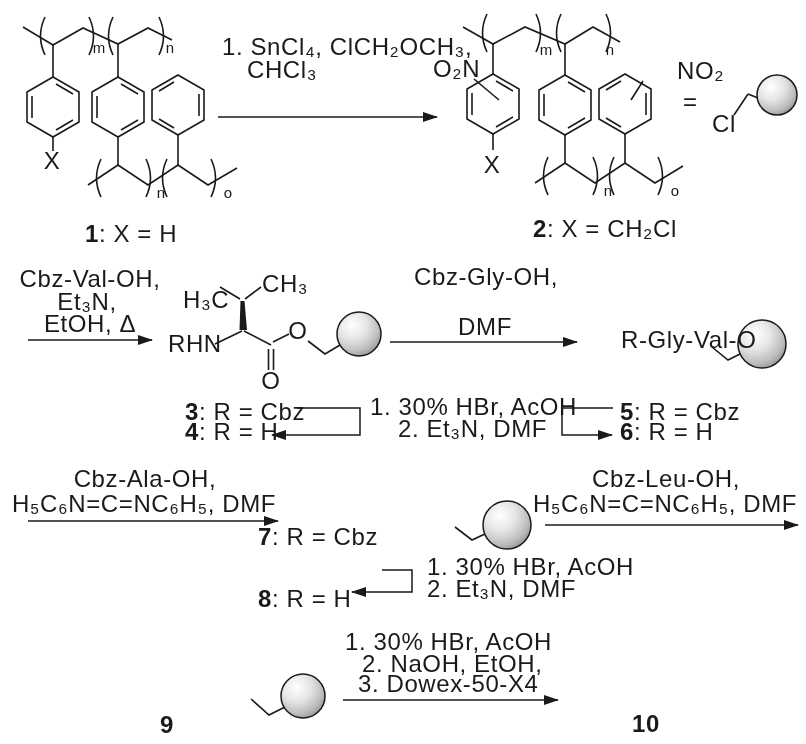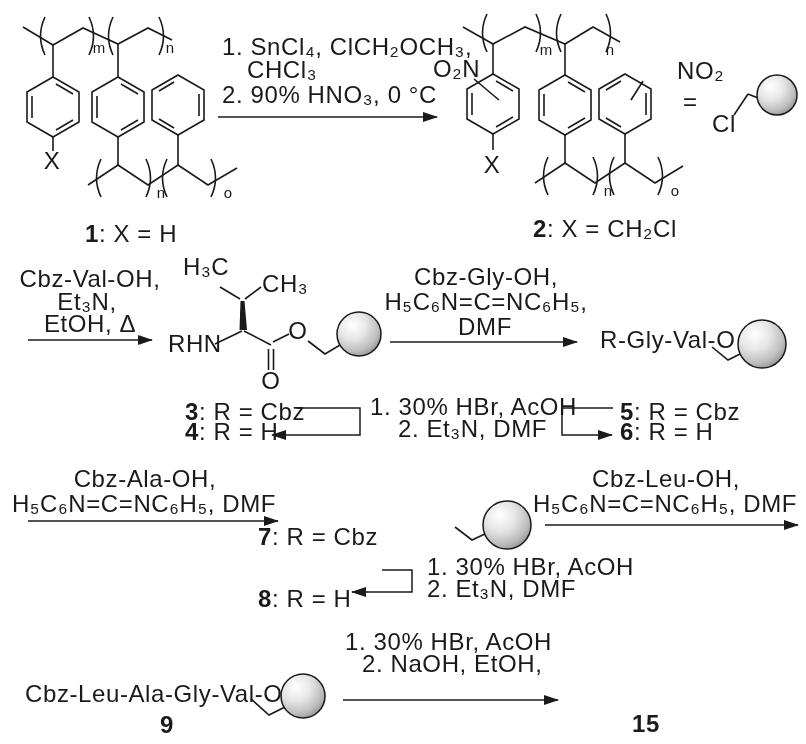--- a/index.html
+++ b/index.html
@@ -131,21 +131,20 @@
       <line x1="545" y1="525" x2="798" y2="525" marker-end="url(#ah)"></line>
       <line x1="343" y1="700" x2="558" y2="700" marker-end="url(#ah)"></line>
       <path d="M297,408 L360,408 L360,435 L272,435" marker-end="url(#ah)"></path>
       <path d="M613,408 L562,408 L562,435 L612,435" marker-end="url(#ah)"></path>
       <path d="M382,570 L412,570 L412,592 L352,592" marker-end="url(#ah)"></path>
     </g>
   </svg>
 
   <div class="t" style="left:222px;top:38px">1. SnCl₄, ClCH₂OCH₃,</div>
   <div class="t" style="left:247px;top:61px">CHCl₃</div>
-  <div class="t" style="left:222px;top:86px">2. 90% HNO₃, 0 °C</div>
 
   <div class="t sm ctr" style="left:99px;top:40px">m</div>
   <div class="t sm ctr" style="left:170px;top:40px">n</div>
   <div class="t sm ctr" style="left:161px;top:185px">n</div>
   <div class="t sm ctr" style="left:228px;top:185px">o</div>
   <div class="t ctr" style="left:52px;top:152px">X</div>
 
   <div class="t" style="left:85px;top:225px">
     <span class="b">1</span><span>: X = H</span>
   </div>
@@ -162,21 +161,21 @@
     <span class="b">2</span><span>: X = CH₂Cl</span>
   </div>
 
   <div class="t" style="left:683px;top:93px">=</div>
   <div class="t" style="left:712px;top:115px">Cl</div>
 
   <div class="t ctr" style="left:90px;top:270px">Cbz-Val-OH,</div>
   <div class="t ctr" style="left:87px;top:293px">Et₃N,</div>
   <div class="t ctr" style="left:90px;top:315px">EtOH, Δ</div>
 
-  <div class="t" style="left:183px;top:258px">H₃C</div>
+  <div class="t" style="left:183px;top:291px">H₃C</div>
   <div class="t" style="left:262px;top:275px">CH₃</div>
   <div class="t" style="left:168px;top:335px">RHN</div>
   <div class="t ctr" style="left:298px;top:322px">O</div>
   <div class="t ctr" style="left:271px;top:372px">O</div>
 
   <div class="t" style="left:185px;top:403px">
     <span class="b">3</span><span>: R = Cbz</span>
   </div>
   <div class="t" style="left:185px;top:423px">
     <span class="b">4</span><span>: R = H</span>
@@ -186,43 +185,42 @@
   <div class="t" style="left:398px;top:420px">2. Et₃N, DMF</div>
 
   <div class="t" style="left:620px;top:403px">
     <span class="b">5</span><span>: R = Cbz</span>
   </div>
   <div class="t" style="left:620px;top:423px">
     <span class="b">6</span><span>: R = H</span>
   </div>
 
   <div class="t ctr" style="left:486px;top:268px">Cbz-Gly-OH,</div>
-  <div class="t ctr" style="left:486px;top:293px">H₅C₆N=C=NC₆H₅,</div>
   <div class="t ctr" style="left:485px;top:318px">DMF</div>
 
-  <div class="t" style="left:600px;top:331px">R-Gly-Val-O</div>
+  <div class="t" style="left:621px;top:331px">R-Gly-Val-O</div>
 
   <div class="t ctr" style="left:145px;top:470px">Cbz-Ala-OH,</div>
   <div class="t ctr" style="left:144px;top:495px">H₅C₆N=C=NC₆H₅, DMF</div>
 
 
   <div class="t" style="left:258px;top:528px">
     <span class="b">7</span><span>: R = Cbz</span>
   </div>
   <div class="t" style="left:258px;top:590px">
     <span class="b">8</span><span>: R = H</span>
   </div>
 
   <div class="t" style="left:427px;top:558px">1. 30% HBr, AcOH</div>
   <div class="t" style="left:427px;top:580px">2. Et₃N, DMF</div>
 
   <div class="t ctr" style="left:666px;top:470px">Cbz-Leu-OH,</div>
   <div class="t ctr" style="left:665px;top:495px">H₅C₆N=C=NC₆H₅, DMF</div>
 
-  <div class="t" style="left:25px;top:685px">Cbz-Leu-Ala-Gly-Val-O</div>
   <div class="t b ctr" style="left:167px;top:716px">9</div>
 
   <div class="t" style="left:345px;top:633px">1. 30% HBr, AcOH</div>
   <div class="t" style="left:362px;top:655px">2. NaOH, EtOH,</div>
-
-  <div class="t b ctr" style="left:646px;top:715px">15</div>
+  <div class="t" style="left:358px;top:675px">3. Dowex-50-X4</div>
+
+  <div class="t b ctr" style="left:646px;top:715px">10</div>
 
 </div>
 
 </body></html>

